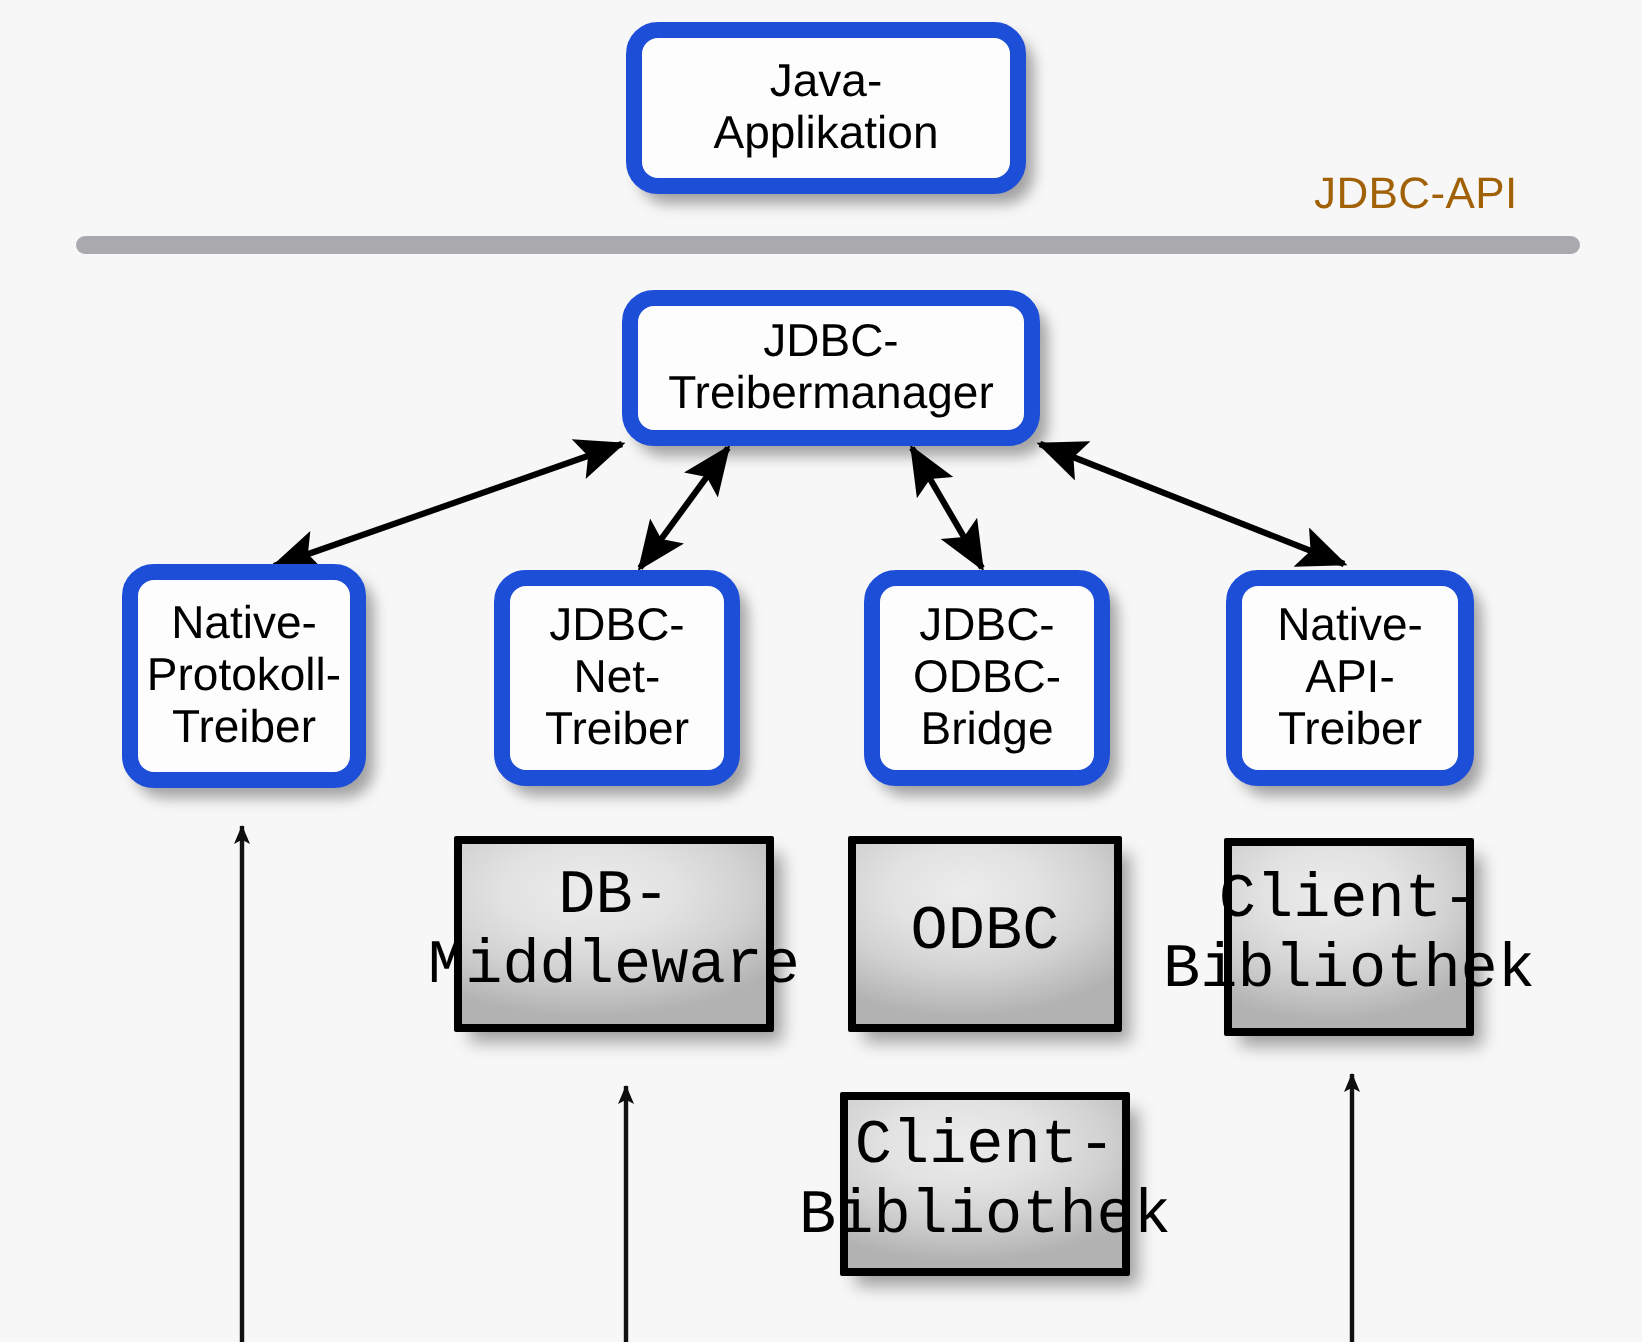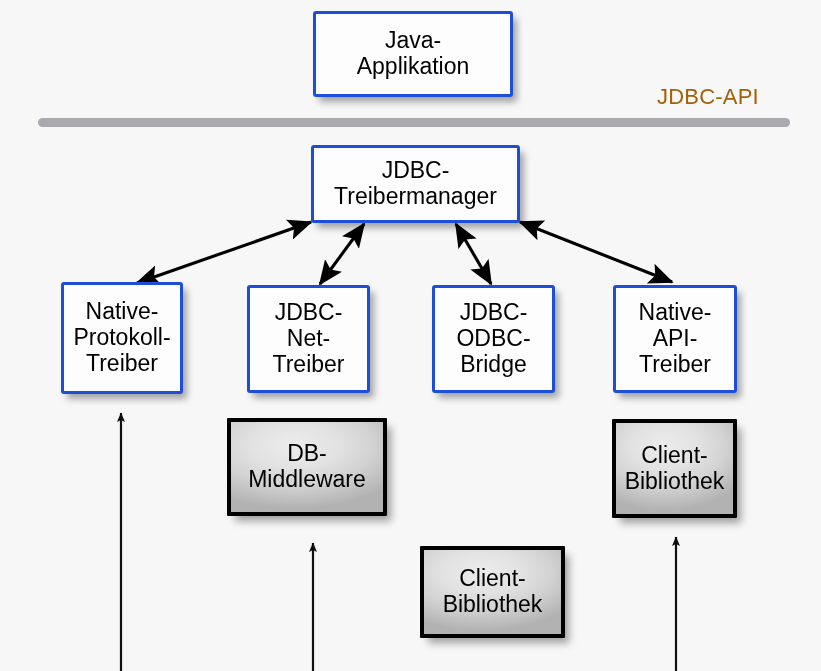--- a/index.html
+++ b/index.html
@@ -55,35 +55,36 @@
   }
   .node .label {
     display: block;
     line-height: 1.12;
     white-space: pre-line;
   }
 
   
   .node.rounded {
     background: #fdfdfd;
-    border: 3px solid #1d4ed8;
-    border-radius: 3px;
+    border: 8px solid #1d4ed8;
+    border-radius: 16px;
     box-shadow: 5px 6px 7px -1px rgba(0,0,0,0.34);
     font-size: 23px;
   }
 
   
   .node.slab {
     border: 4px solid #000000;
     border-radius: 1px;
     background:
       radial-gradient(ellipse 80% 70% at 42% 26%,
          #ececec 0%, #e2e2e2 36%, #d2d2d2 64%, #bdbdbd 88%, #b2b2b2 100%);
     box-shadow: 6px 7px 8px -2px rgba(0,0,0,0.36);
-    font-size: 23px;
+    font-size: 31px;
+    font-family: Liberation Mono, monospace;
   }
 </style>
 </head>
 <body>
 
 <div id="stage">
 
   <svg id="wires" viewBox="0 0 821 671" xmlns="http://www.w3.org/2000/svg">
     <defs>
       <marker id="ah" markerWidth="9" markerHeight="9" refX="7.4" refY="3.4" orient="auto" markerUnits="strokeWidth">
@@ -147,20 +148,23 @@
     <span class="label">Native-
 API-
 Treiber</span>
   </div>
 
   <div class="node slab" style="left:227px; top:418px; width:160px; height:98px;">
     <span class="label">DB-
 Middleware</span>
   </div>
 
+  <div class="node slab" style="left:424px; top:418px; width:137px; height:98px;">
+    <span class="label">ODBC</span>
+  </div>
 
   <div class="node slab" style="left:612px; top:419px; width:125px; height:99px;">
     <span class="label">Client-
 Bibliothek</span>
   </div>
 
   <div class="node slab" style="left:420px; top:546px; width:145px; height:92px;">
     <span class="label">Client-
 Bibliothek</span>
   </div>

